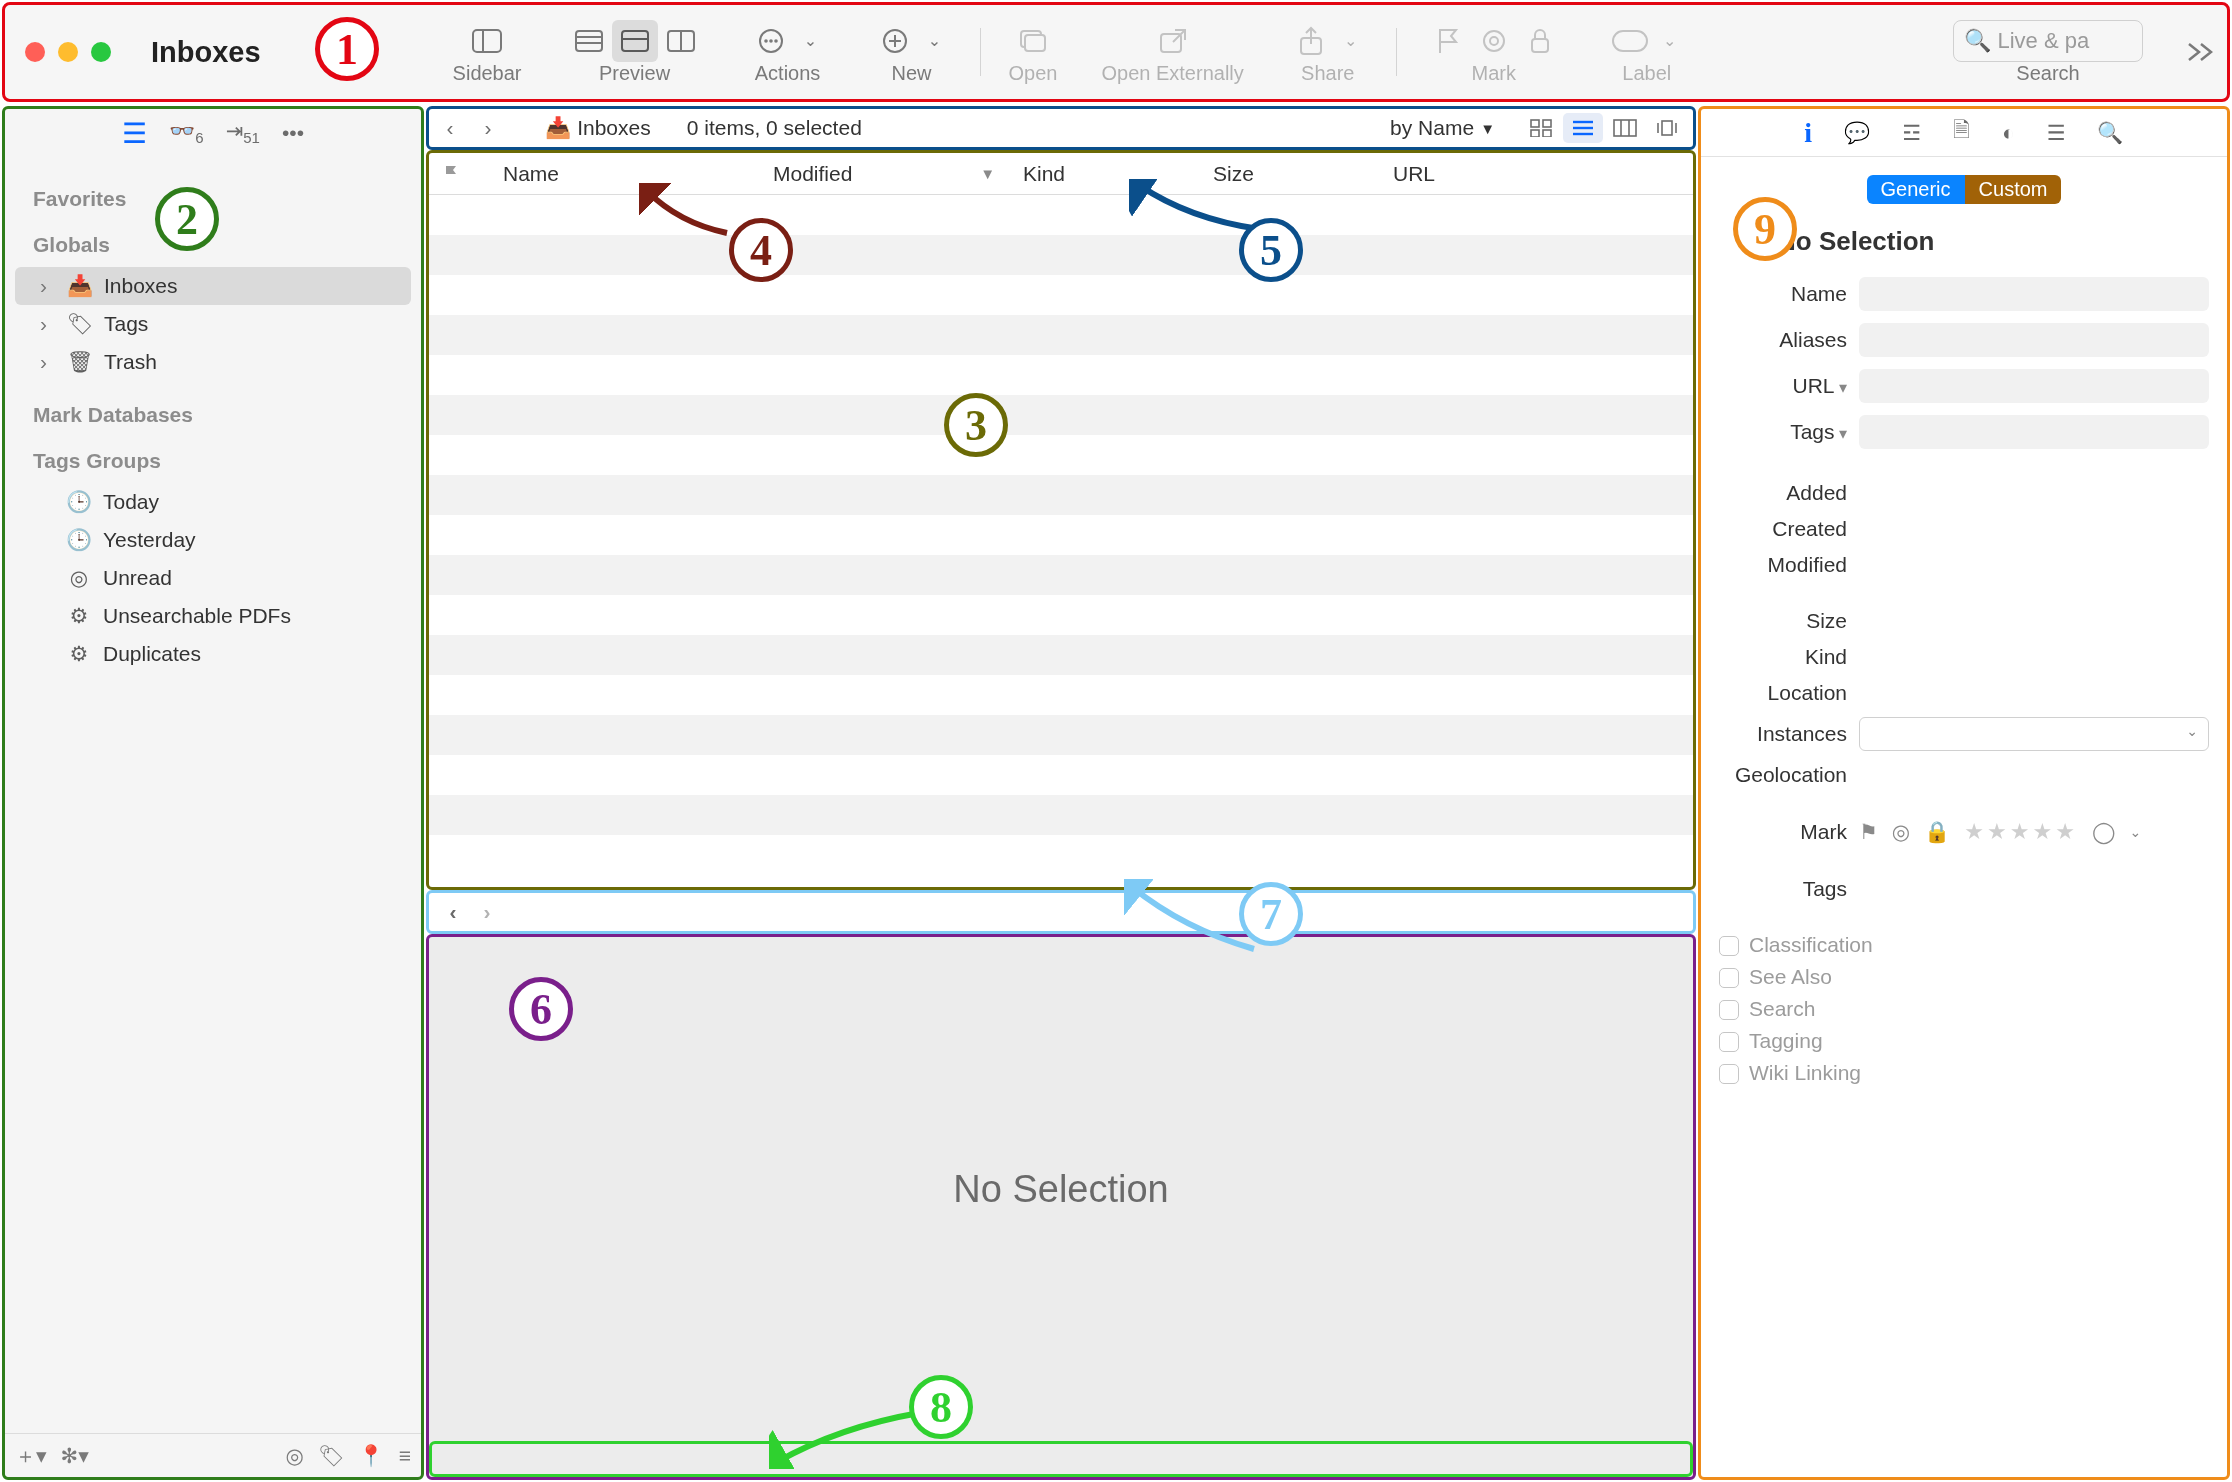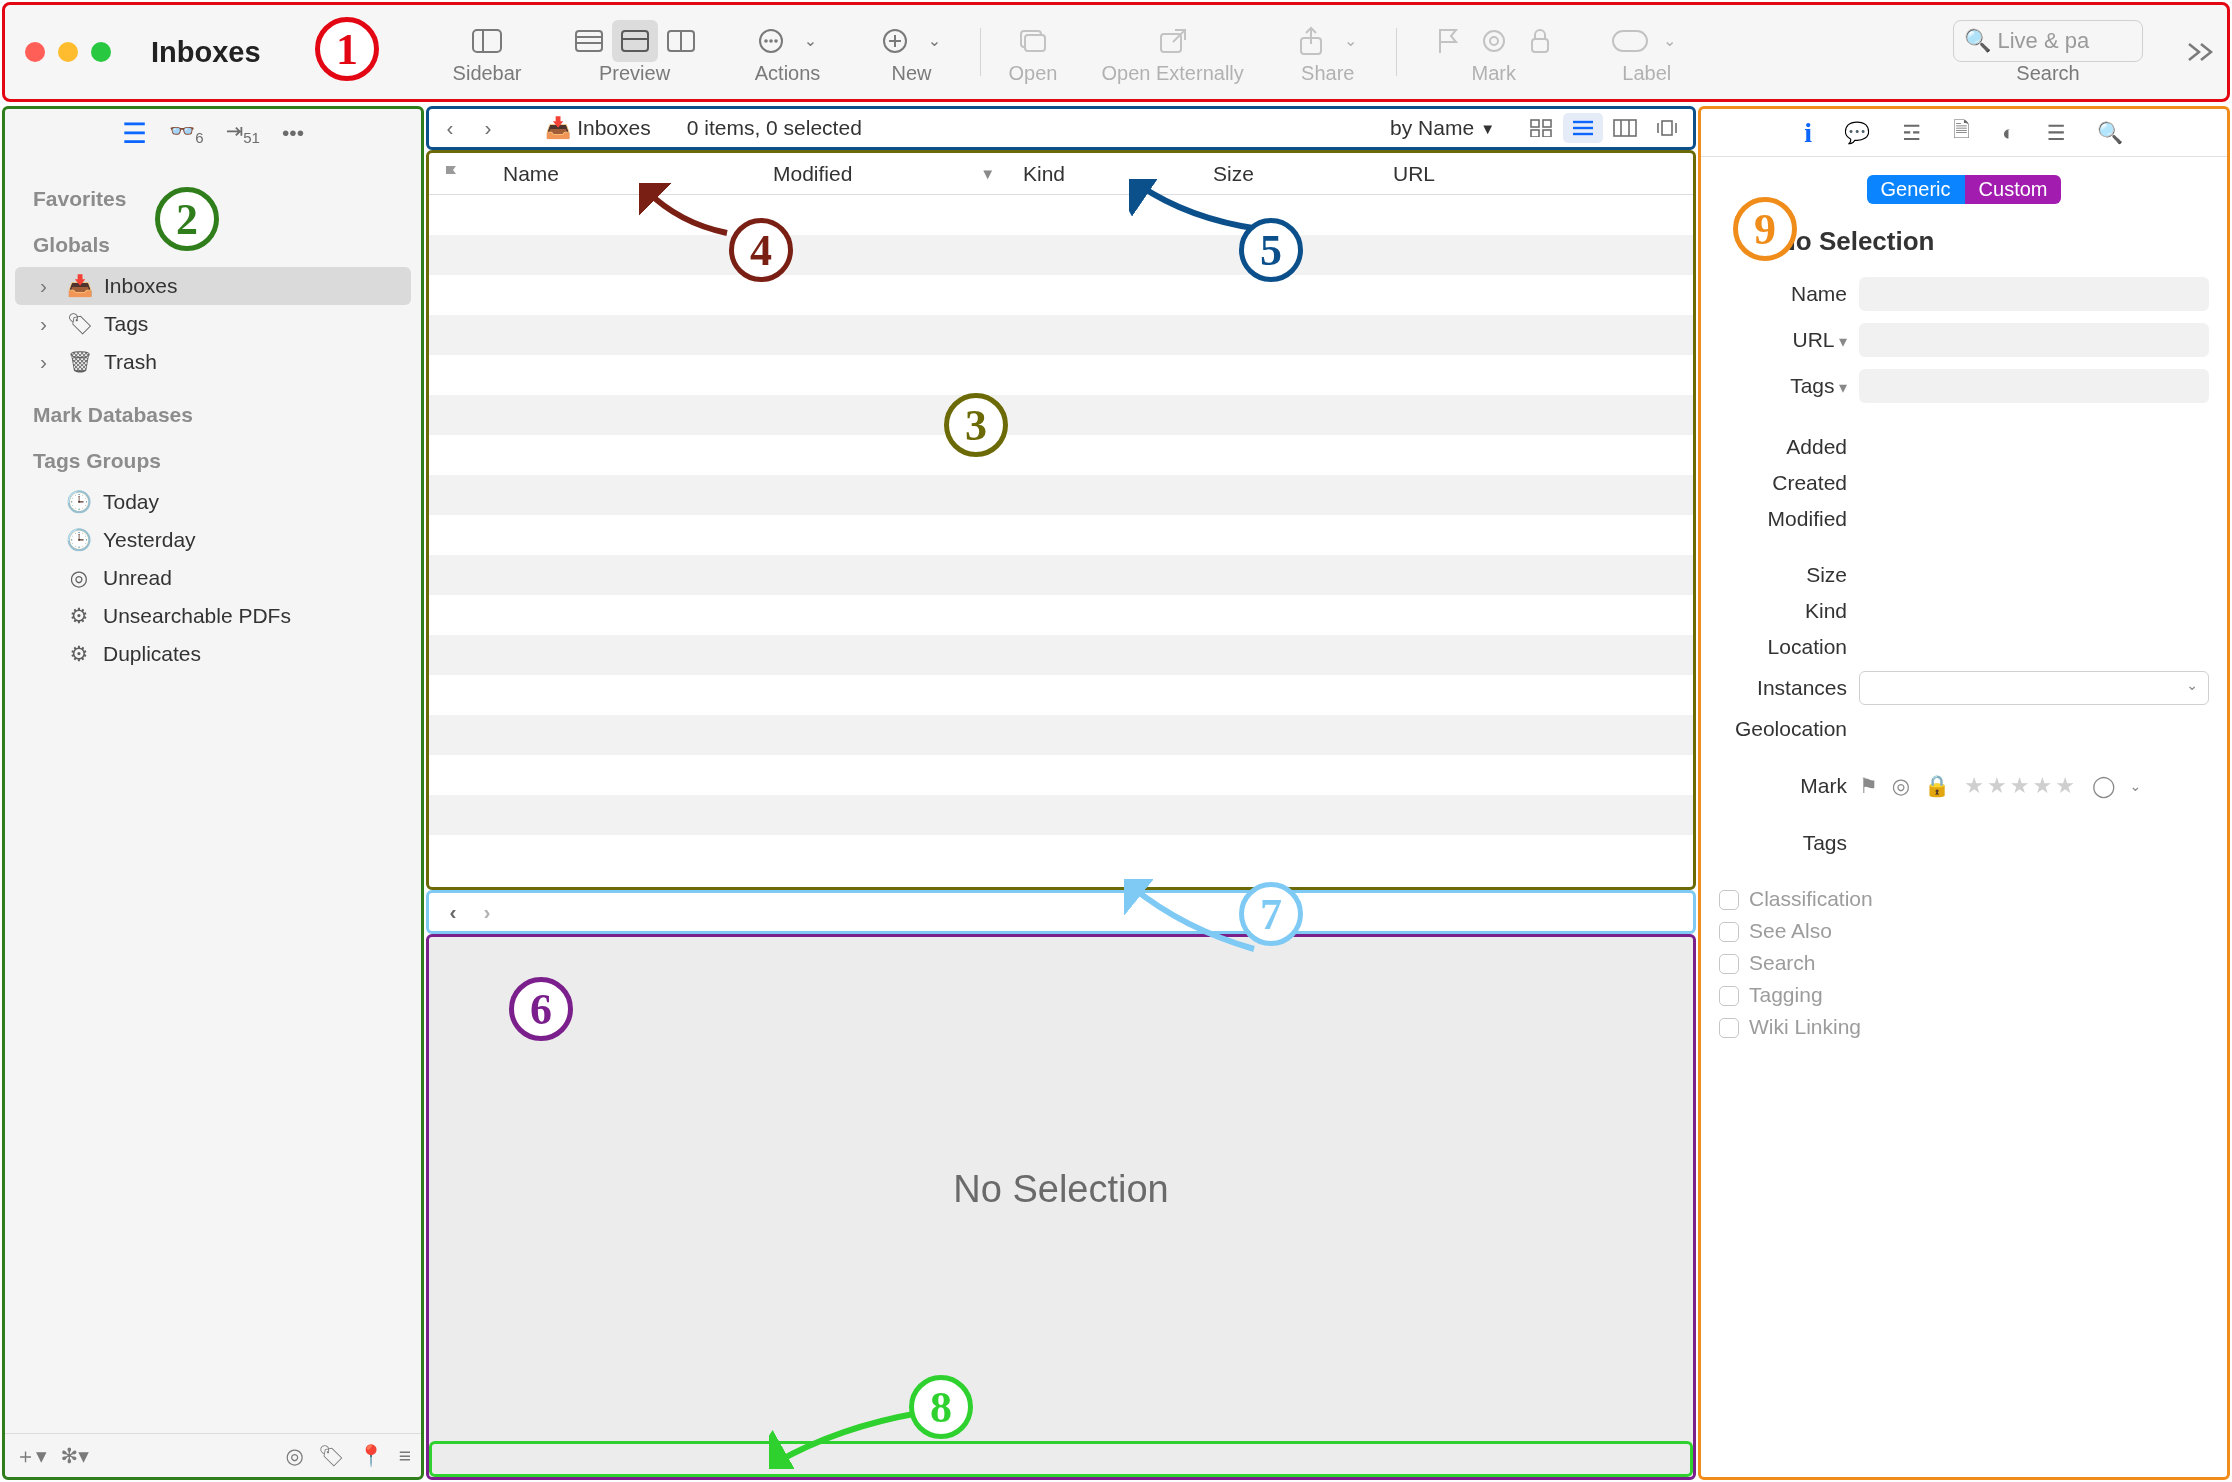--- a/index.html
+++ b/index.html
@@ -89,21 +89,21 @@
 .tagbar { height: 36px; border: 3px solid #2fd12f; border-radius: 6px; }
 
 
 .inspector { width: 532px; border: 3px solid #ef8c1a; border-radius: 6px; margin: 2px 2px 2px 0; display:flex; flex-direction:column; position:relative; }
 .insp-tabs { height: 48px; display:flex; align-items:center; justify-content:center; gap: 32px; color:#6a6a6a; border-bottom: 1px solid #e2e2e2;}
 .insp-tabs .t.active { color:#0a66ff; font-weight:700; }
 .insp-body { flex:1; padding: 18px 18px 36px 18px; overflow:auto; }
 .seg { display:flex; justify-content:center; margin-bottom: 22px; }
 .seg .segbtn { padding: 3px 14px; font-size: 20px; border-radius: 6px; }
 .seg .generic { background:#0a84ff; color:#fff; border-top-right-radius:0; border-bottom-right-radius:0; }
-.seg .custom  { background:#a21caf; color:#fff; border-top-left-radius:0; border-bottom-left-radius:0; }
+.seg .custom  { background:#a16207; color:#fff; border-top-left-radius:0; border-bottom-left-radius:0; }
 .insp-title { font-size: 26px; font-weight:700; margin: 4px 0 20px 58px; }
 .field { display:flex; align-items:center; margin-bottom: 12px; }
 .flabel { width: 140px; text-align:right; color:#333; padding-right:12px; font-size:21px; }
 .finput { flex:1; height: 34px; background:#f1f1f1; border-radius:6px; }
 .fdrop::after { content:" ▾"; color:#888; font-size:16px; }
 .gap { height: 20px; }
 .markrow { display:flex; align-items:center; gap:14px; }
 .stars { color:#cfcfcf; letter-spacing:3px; font-size: 22px;}
 .chk { width:20px; height:20px; border:1px solid #c6c6c6; border-radius:5px; display:inline-block; margin-right:10px; vertical-align:middle; }
 .excl { display:flex; }
@@ -514,20 +514,24 @@
           <div class="segbtn custom">Custom</div>
         </div>
 
         <div class="insp-title">No Selection</div>
 
         <div class="field">
             <div class="flabel">Name</div>
             <div class="finput"></div>
           </div>
         <div class="field">
+            <div class="flabel">Aliases</div>
+            <div class="finput"></div>
+          </div>
+        <div class="field">
             <div class="flabel fdrop">URL</div>
             <div class="finput"></div>
           </div>
         <div class="field">
             <div class="flabel fdrop">Tags</div>
             <div class="finput"></div>
           </div>
 
         <div class="gap"></div>
         <div class="field">

